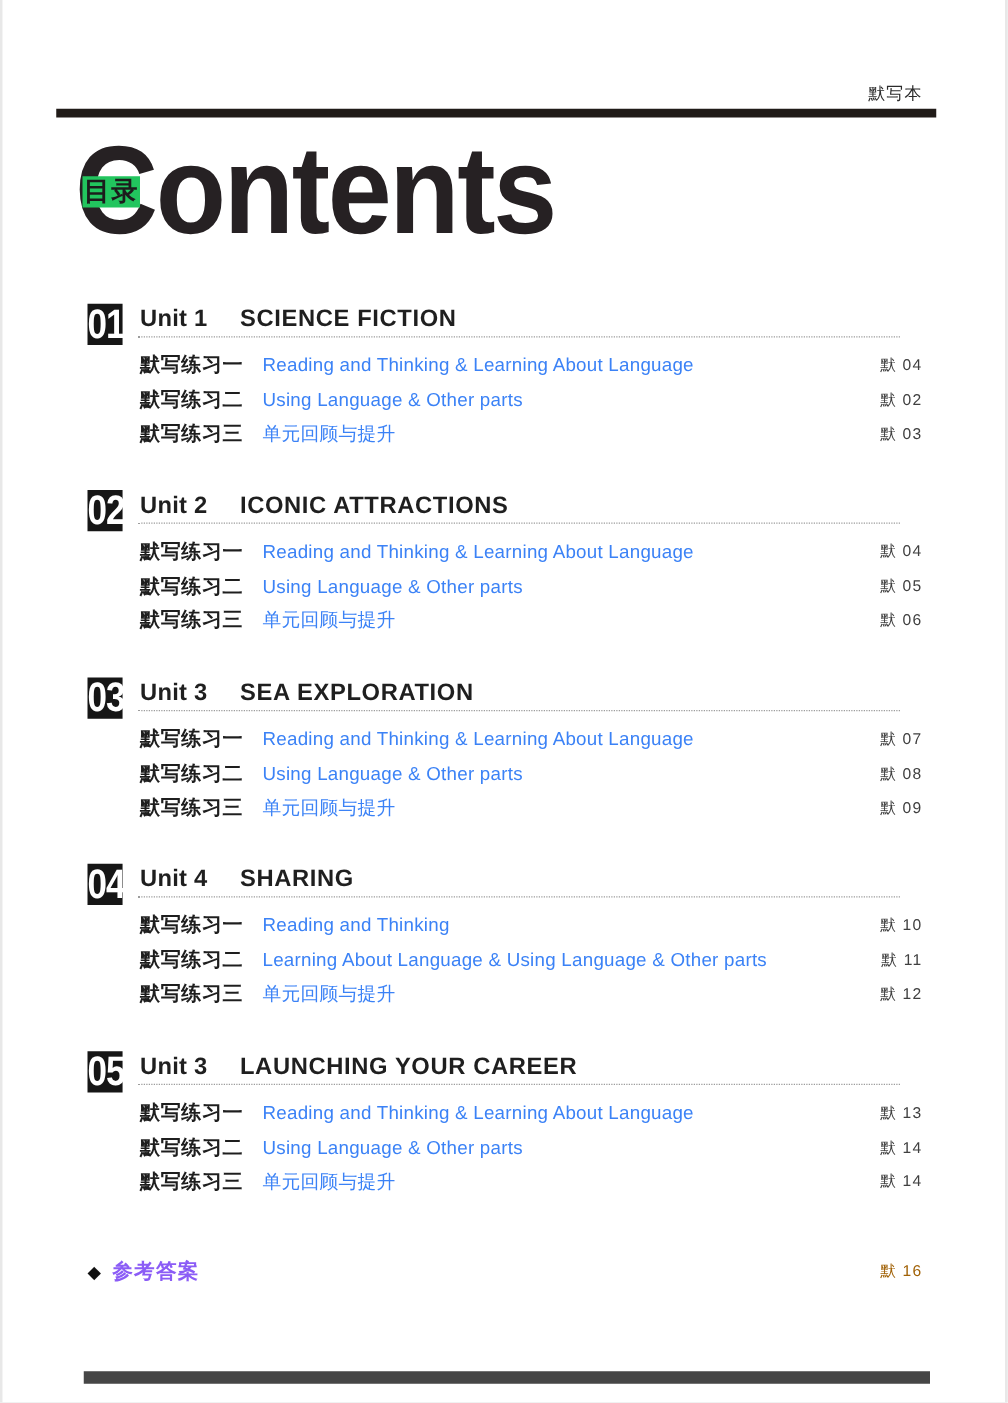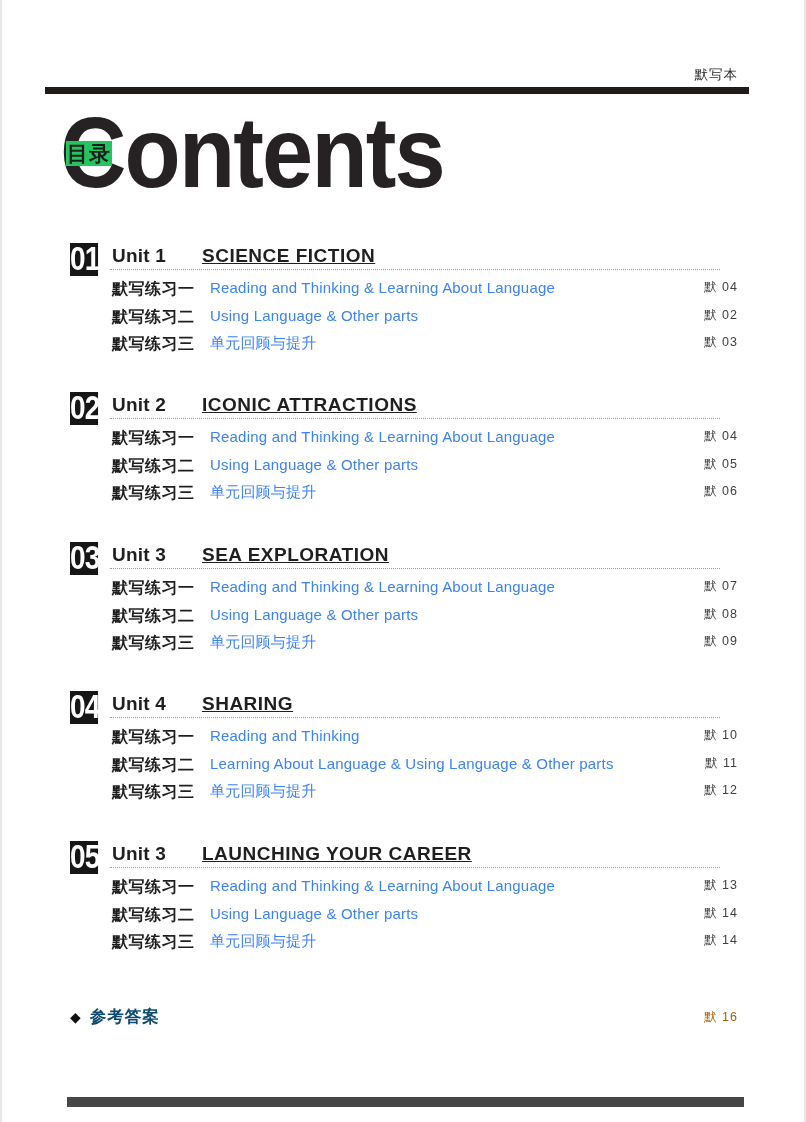--- a/index.html
+++ b/index.html
@@ -33,37 +33,37 @@
   .unit-head{position:absolute;left:0;top:0;right:18px;height:34px;}
   .unit-num{
     position:absolute;left:0;top:0;width:33px;height:33px;background:#161616;color:#ffffff;
     font-weight:bold;font-size:33px;line-height:32px;text-align:center;
     transform:scaleX(.85);transform-origin:left top;letter-spacing:-1px;
   }
   .unit-title{
     position:absolute;left:42px;top:1px;font-size:19px;font-weight:bold;color:#1f1f1f;
     line-height:24px;white-space:nowrap;letter-spacing:.2px;
   }
-  .unit-title .uname{margin-left:36px;letter-spacing:.5px;text-decoration:underline;}
+  .unit-title .uname{margin-left:26px;letter-spacing:.5px;}
   .unit-dotted{
     position:absolute;left:40px;right:0;top:26px;border-top:1.5px dotted #9c9c9c;height:0;
   }
   .rows{position:absolute;left:42px;right:0;top:36px;}
-  .row{display:flex;align-items:flex-start;height:27.6px;}
+  .row{display:flex;align-items:center;height:27.6px;}
   .row-label{width:98px;flex:0 0 98px;font-size:16px;font-weight:600;color:#1e1e1e;letter-spacing:.5px;}
   .row-title{flex:1;font-size:15px;color:#3b82f6;letter-spacing:.2px;white-space:nowrap;overflow:hidden;}
   .row-page{flex:0 0 auto;font-size:12.5px;color:#404040;letter-spacing:1px;}
   
   .answers{
     position:absolute;left:68px;right:66px;top:1003px;height:28px;
     display:flex;align-items:center;
   }
   .answers-left{display:flex;align-items:center;flex:1;}
   .diamond{font-size:14px;color:#111;line-height:1;}
-  .answers-label{margin-left:9px;font-size:16.5px;font-weight:bold;color:#0c4a6e;letter-spacing:1px;}
+  .answers-label{margin-left:9px;font-size:16.5px;font-weight:bold;color:#8b5cf6;letter-spacing:1px;}
   .answers-page{font-size:12.5px;color:#a16207;letter-spacing:1px;}
   
   .footer-rule{position:absolute;left:65px;top:1097px;width:677px;height:10px;background:#464646;}
 </style>
 </head>
 <body>
 
 <div class="page" style="--ink: #221e1f;">
 
   <div class="brand">默写本</div>

